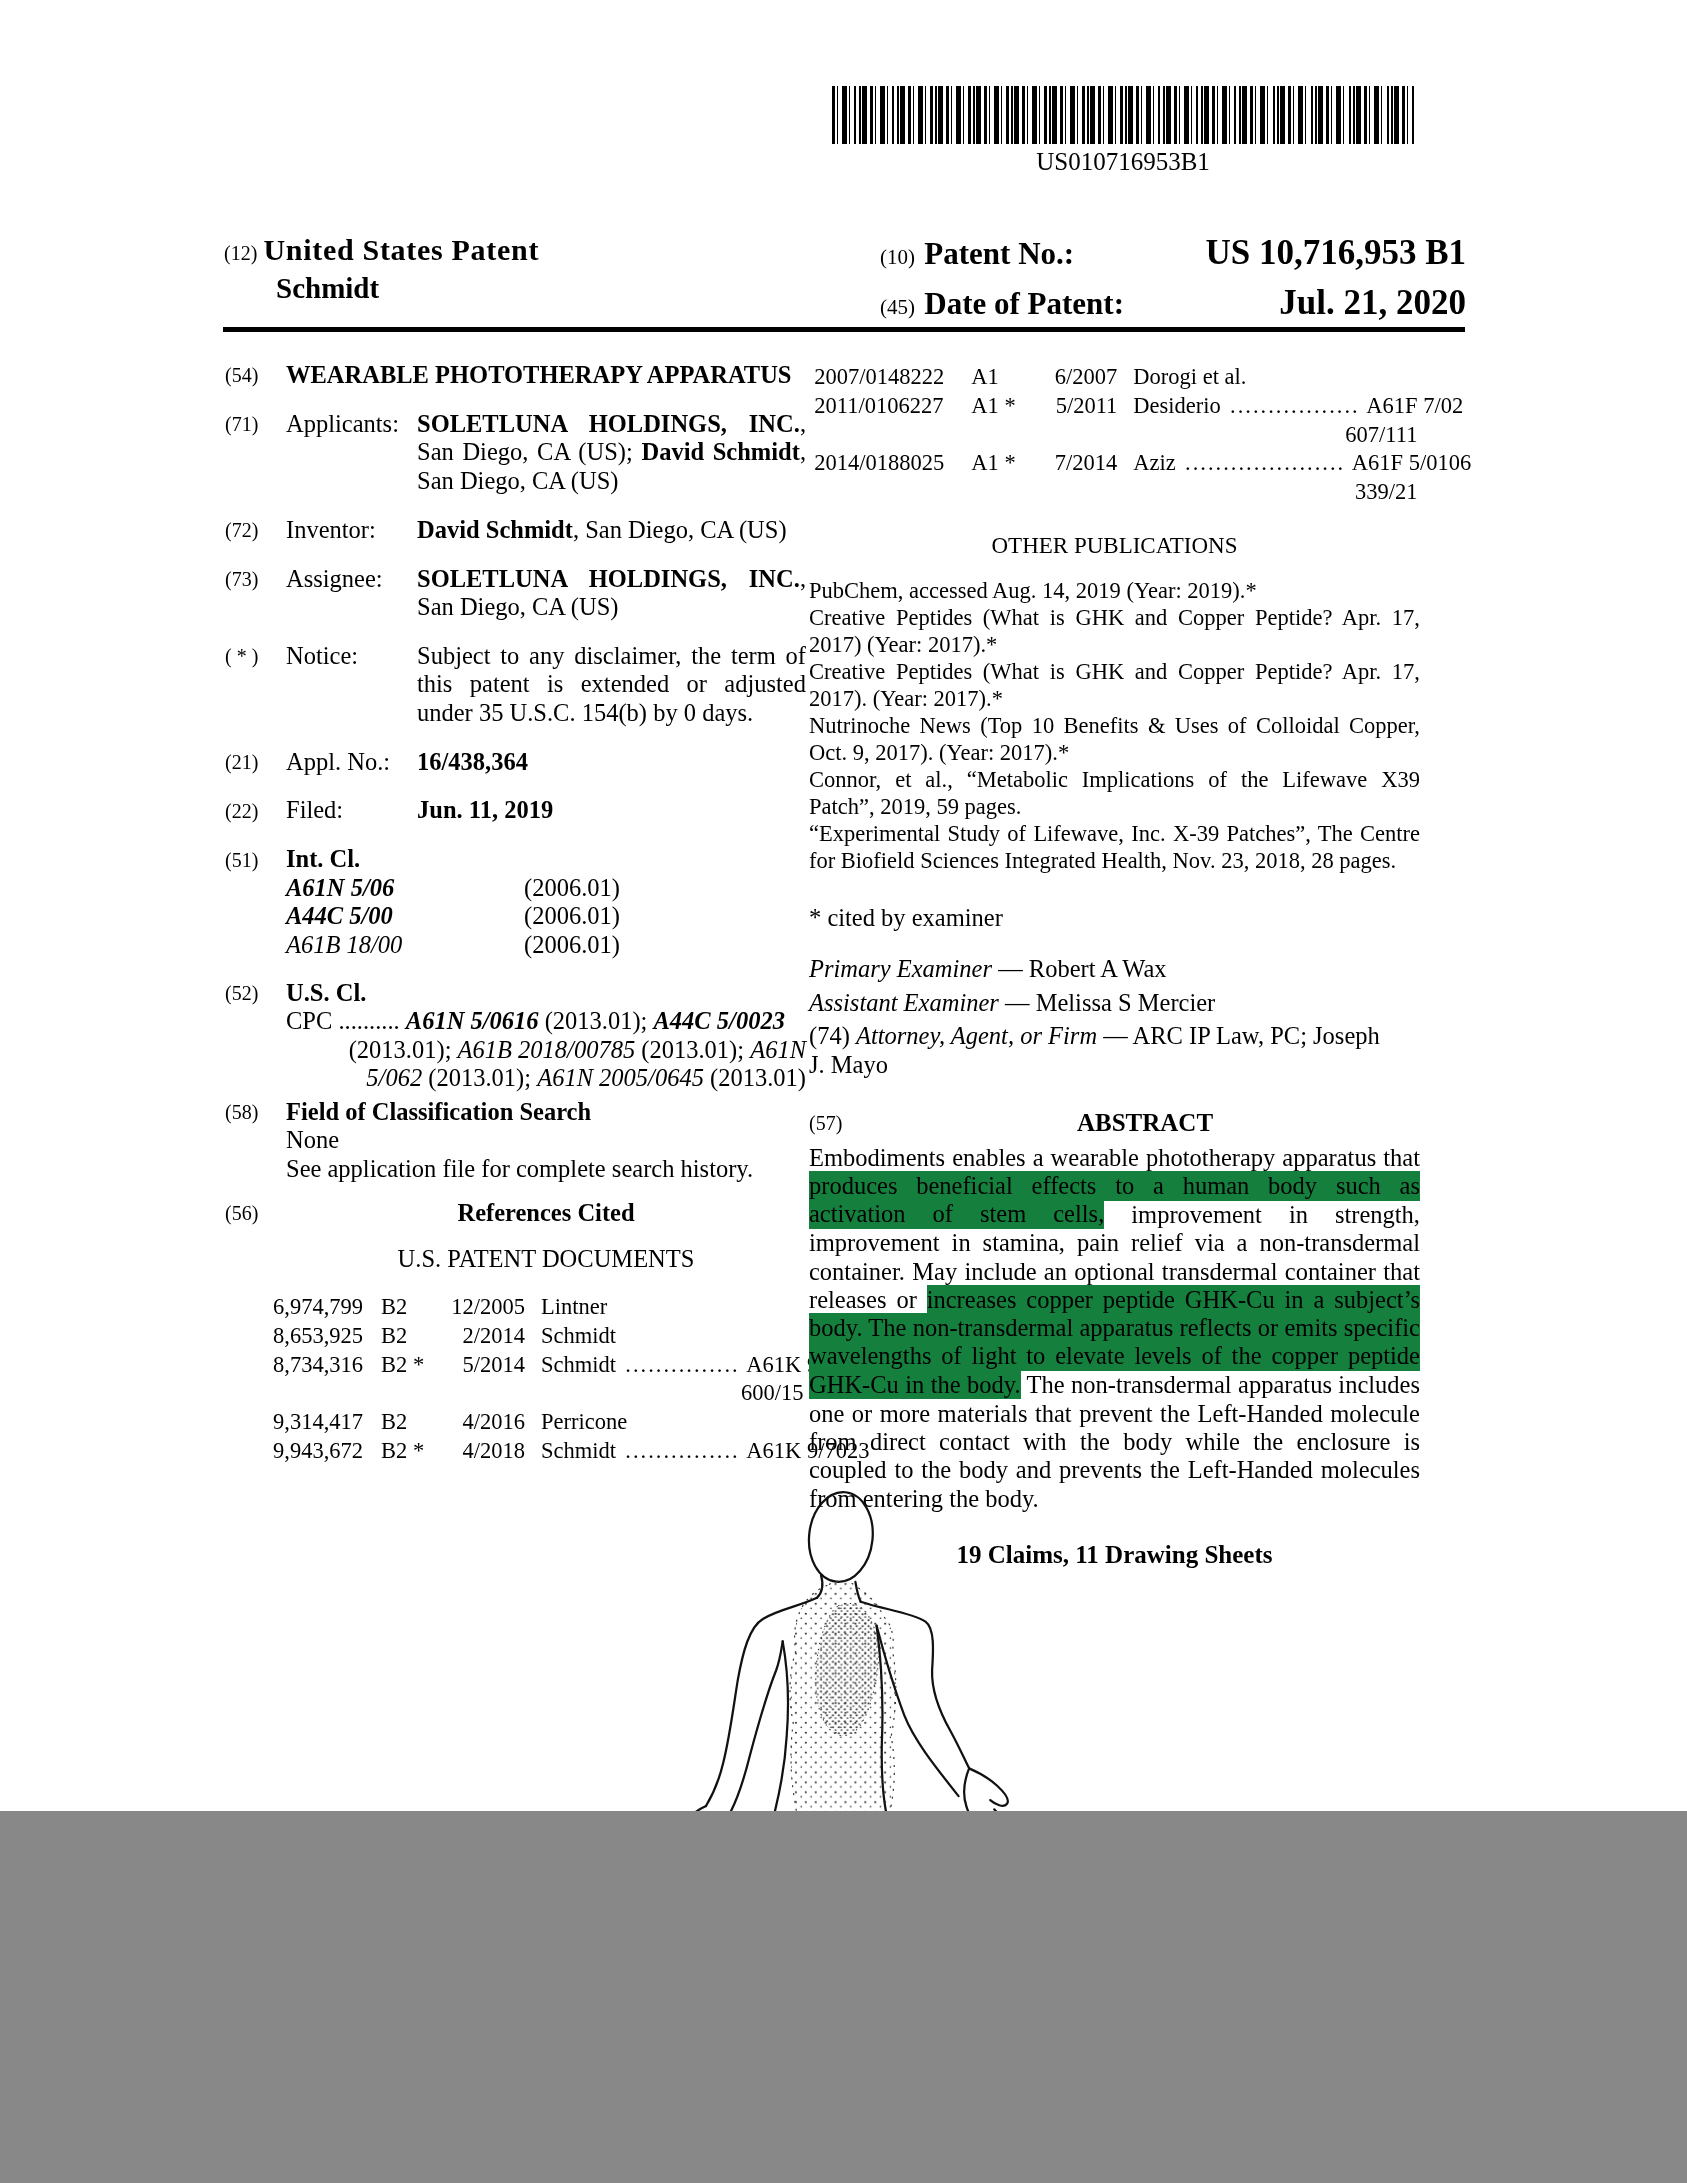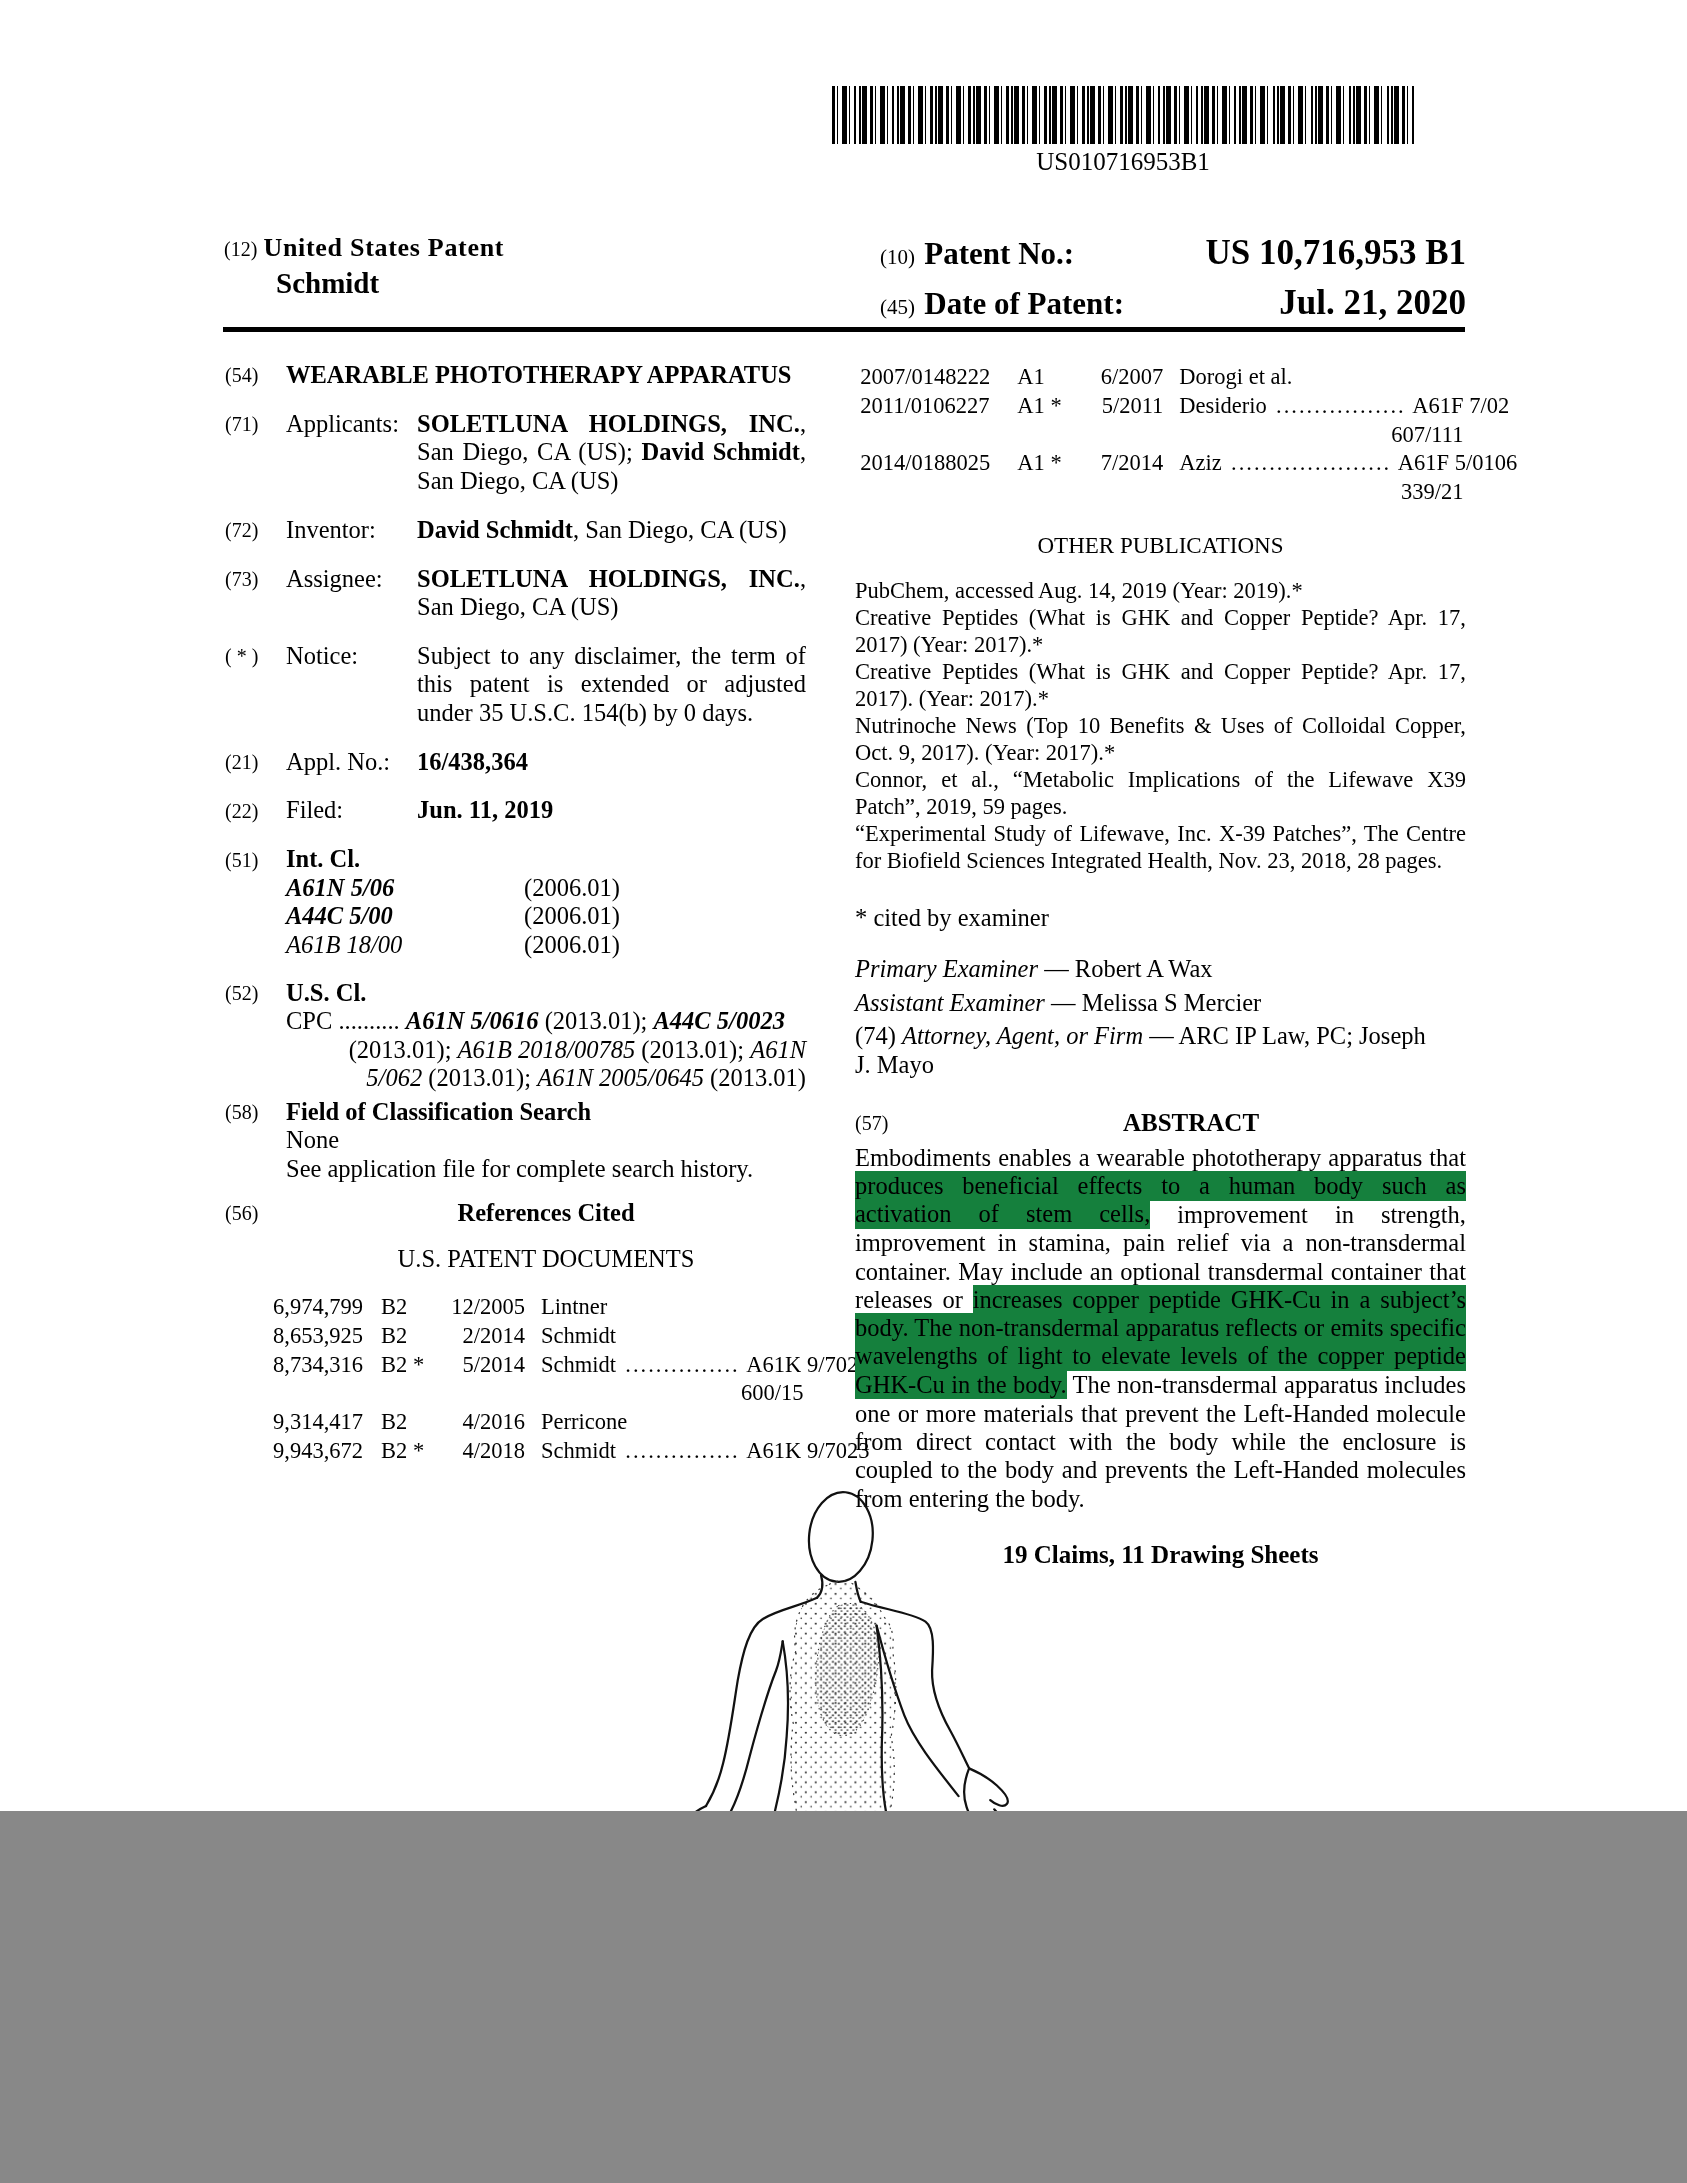--- a/index.html
+++ b/index.html
@@ -13,31 +13,31 @@
     position:absolute;left:832px;top:86px;width:582px;height:58px;
     background:repeating-linear-gradient(90deg,
       #000 0 2.6px,#fff 2.6px 4.6px,#000 4.6px 6px,#fff 6px 10px,#000 10px 15px,
       #fff 15px 17px,#000 17px 18.5px,#fff 18.5px 22.5px,#000 22.5px 24.5px,#fff 24.5px 27px,
       #000 27px 29px,#fff 29px 30px,#000 30px 35px,#fff 35px 38px);
   }
   .barcode-num{position:absolute;left:832px;top:147px;width:582px;text-align:center;font-size:25px;}
   
   .hdr-left{position:absolute;left:224px;top:233px;width:595px;}
   .tagbig{font-size:20px;}
-  .hdr-title{font-size:26px;font-weight:bold;letter-spacing:0.7px;}
+  .hdr-title{font-size:30px;font-weight:bold;letter-spacing:0.7px;}
   .hdr-surname{font-size:29px;font-weight:bold;margin:4px 0 0 52px;}
   .hdr-right{position:absolute;left:880px;top:233px;width:586px;}
   .hdr-row{display:flex;align-items:baseline;margin-bottom:9.3px;}
   .hdr-row .tagbig{font-size:21px;margin-right:9.3px;}
   .hdr-label{font-size:31px;font-weight:bold;}
   .hdr-val{font-size:35px;font-weight:bold;margin-left:auto;text-align:right;}
   .rule{position:absolute;left:223px;top:327px;width:1242px;height:4.6px;background:#000;}
   
   .col-left{position:absolute;left:225px;top:361px;width:581px;}
-  .col-right{position:absolute;left:855px;top:363px;width:611px;}
+  .col-right{position:absolute;left:809px;top:363px;width:611px;}
   .field{display:grid;grid-template-columns:61px 131px 1fr;margin-bottom:20.5px;}
   .field.wide{grid-template-columns:61px 1fr;}
   .ftag{font-size:20px;padding-top:3.3px;}
   .fval{text-align:justify;}
   .b{font-weight:bold;}
   .bi{font-weight:bold;font-style:italic;}
   .it{font-style:italic;}
   .caps-title{font-weight:bold;}
   .intcl-row{display:grid;grid-template-columns:238px 1fr;}
   .cpcline2,.cpcline3{text-align:right;}

